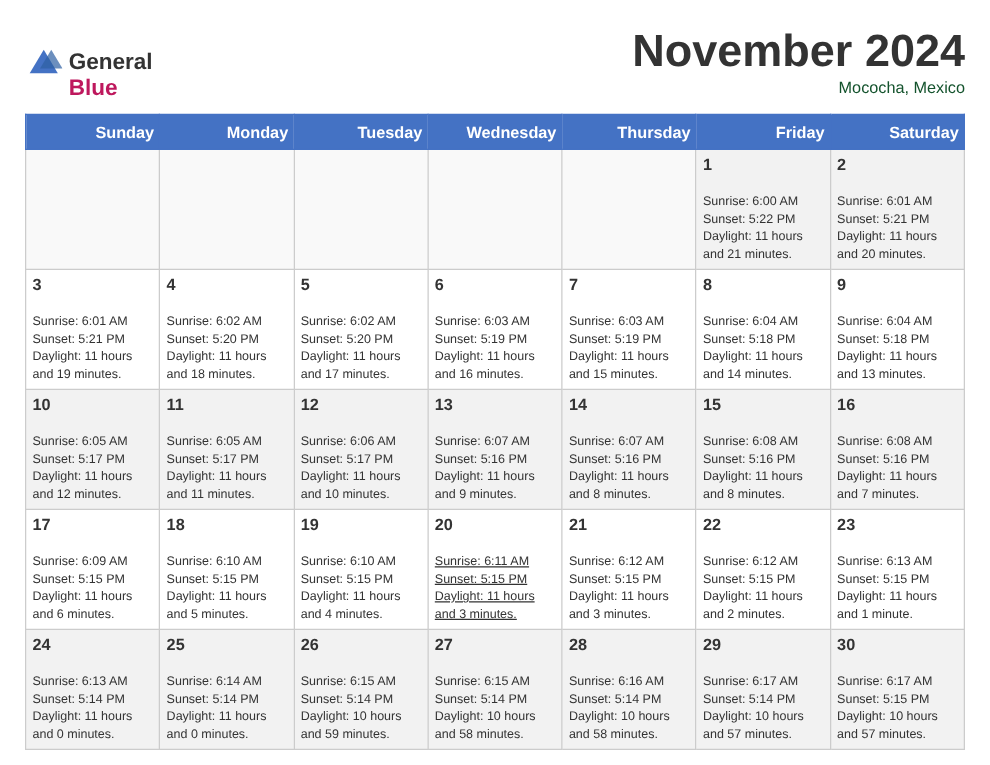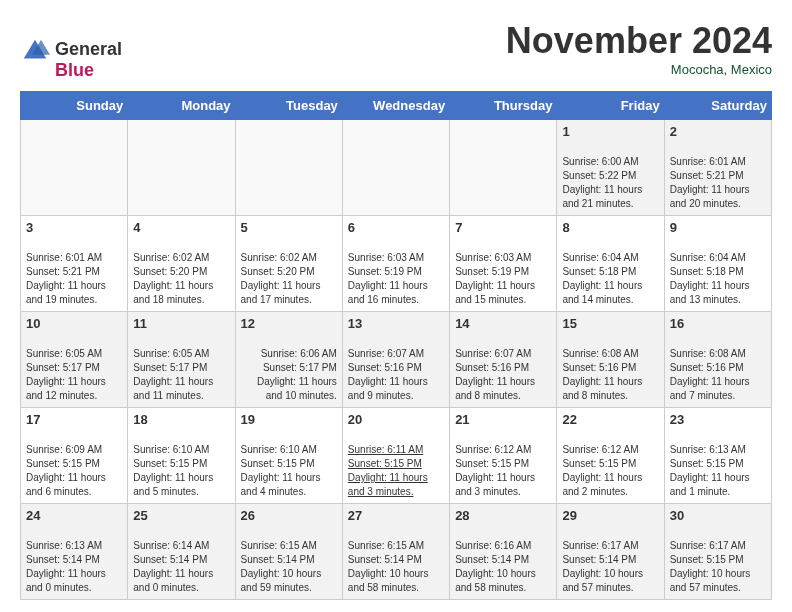--- a/index.html
+++ b/index.html
@@ -205,21 +205,21 @@
         </td>
         <td>
           <span class="day-num">11</span>
           <div class="day-info" style="white-space: pre-line;">Sunrise: 6:05 AM
 Sunset: 5:17 PM
 Daylight: 11 hours
 and 11 minutes.</div>
         </td>
         <td>
           <span class="day-num">12</span>
-          <div class="day-info" style="white-space: pre-line; text-align: right;">Sunrise: 6:06 AM
+          <div class="day-info" style="white-space: pre-line;">Sunrise: 6:06 AM
 Sunset: 5:17 PM
 Daylight: 11 hours
 and 10 minutes.</div>
         </td>
         <td>
           <span class="day-num">13</span>
           <div class="day-info" style="white-space: pre-line;">Sunrise: 6:07 AM
 Sunset: 5:16 PM
 Daylight: 11 hours
 and 9 minutes.</div>

